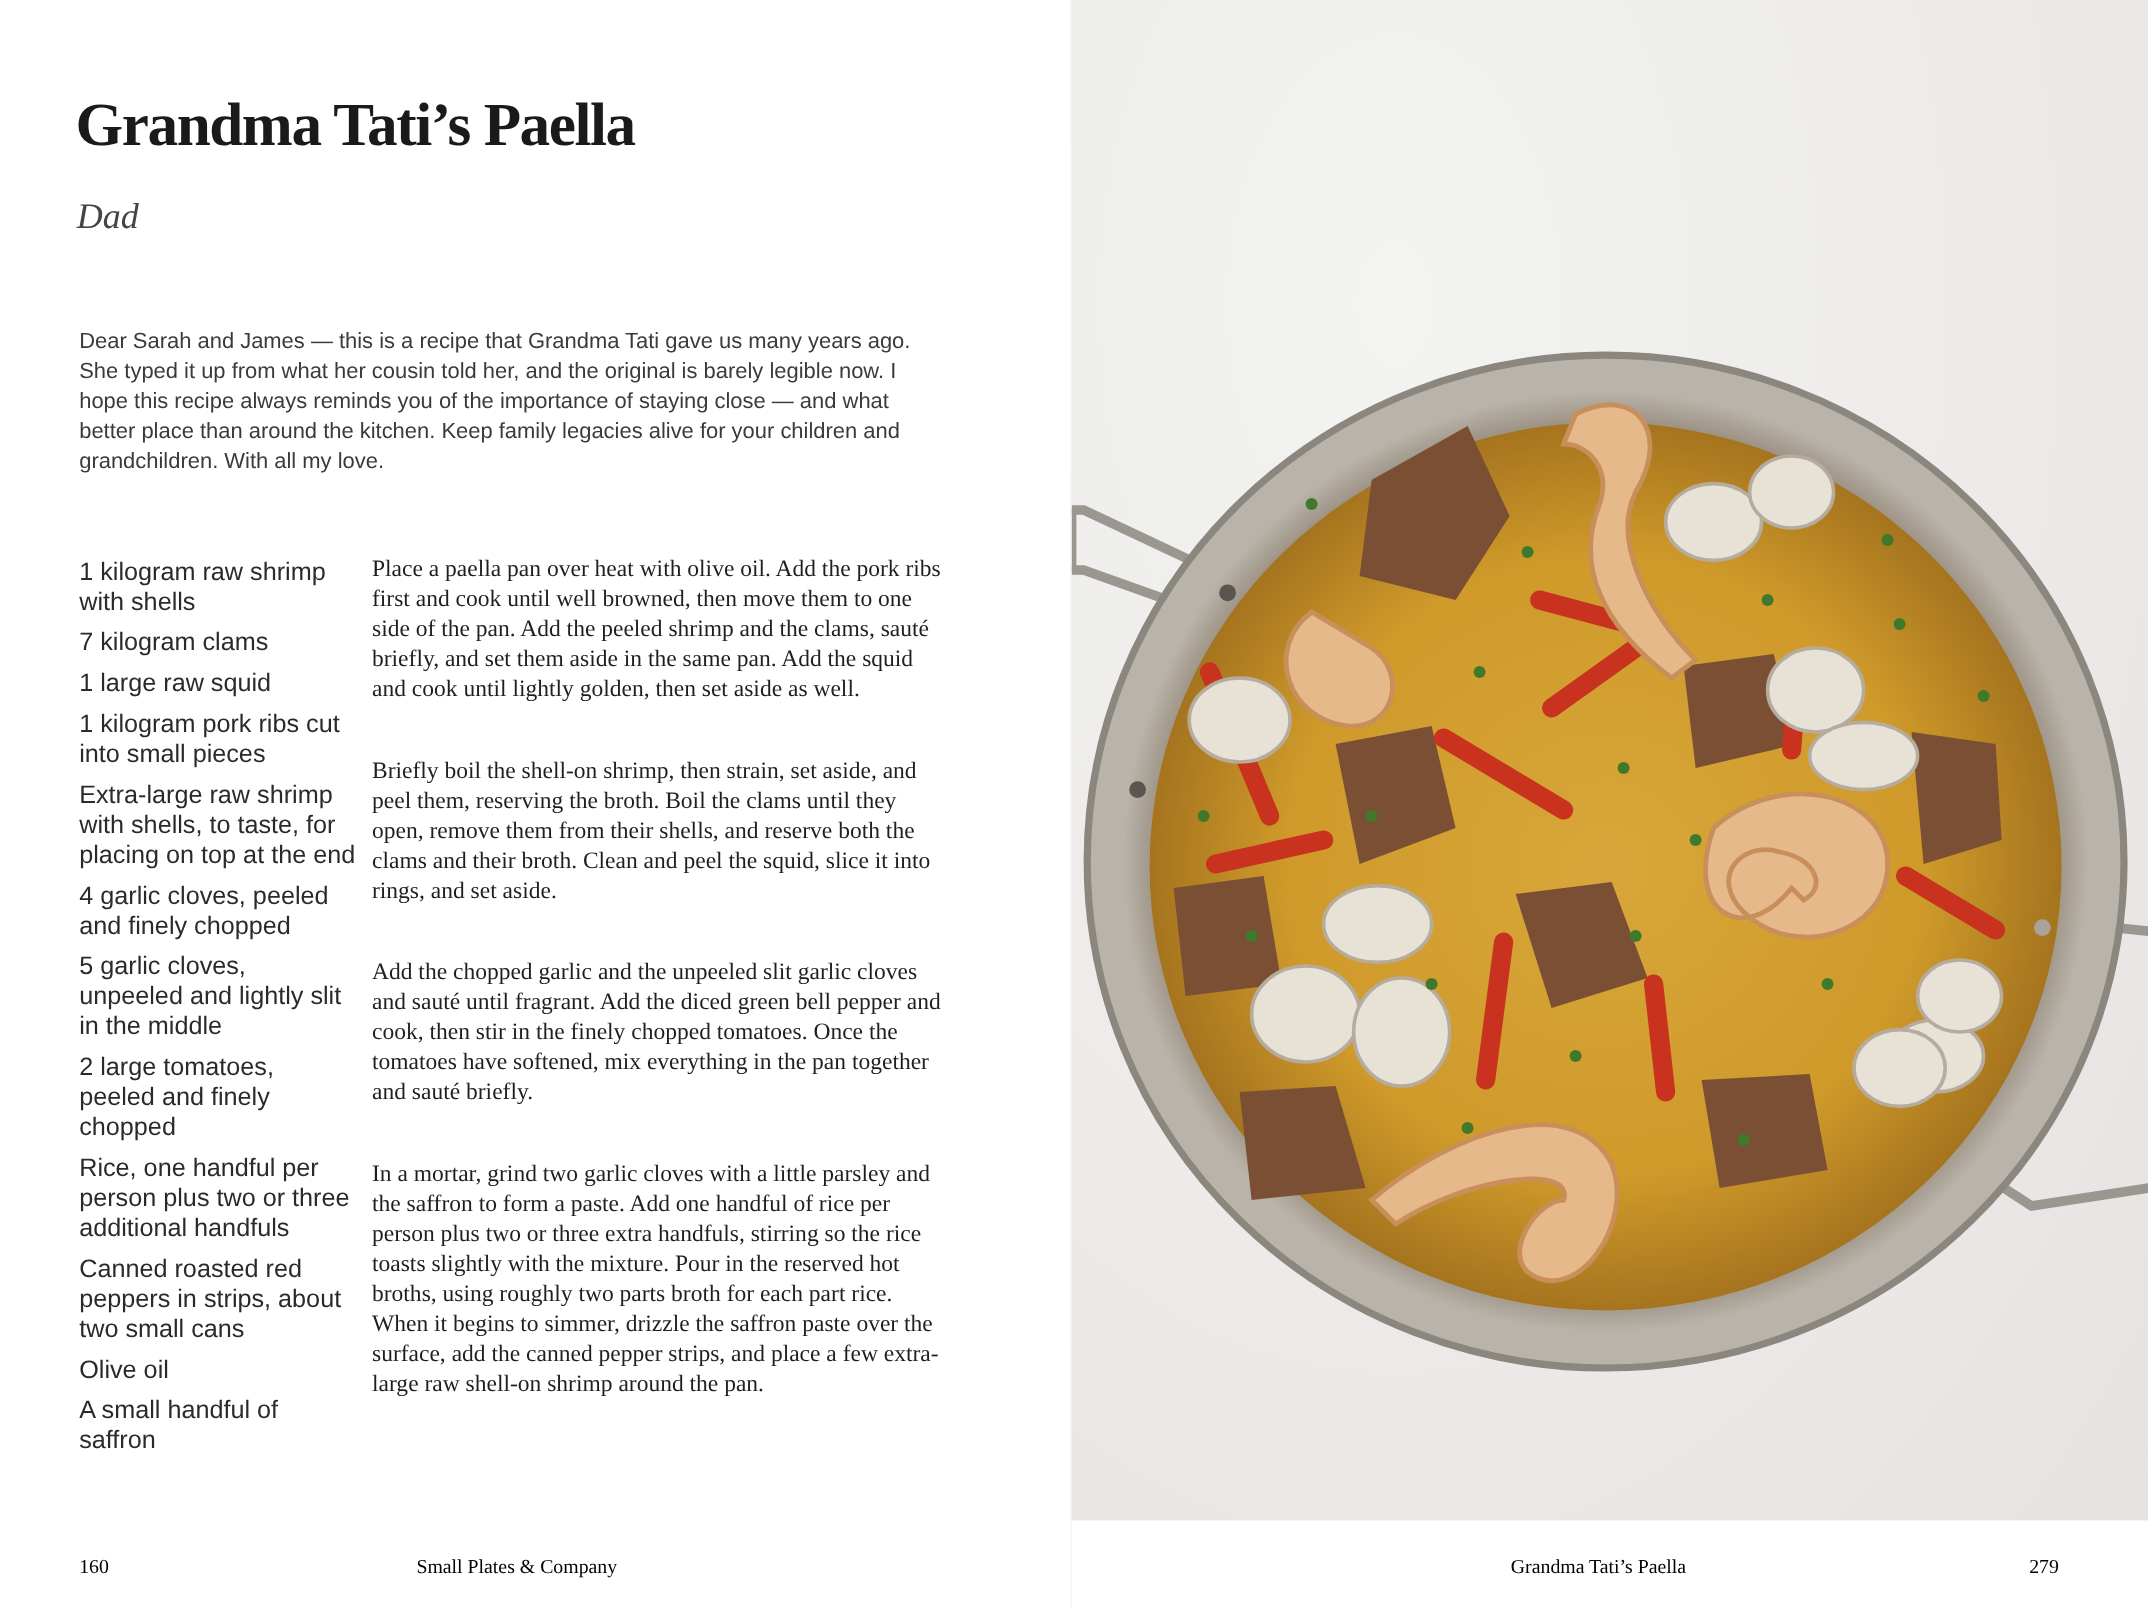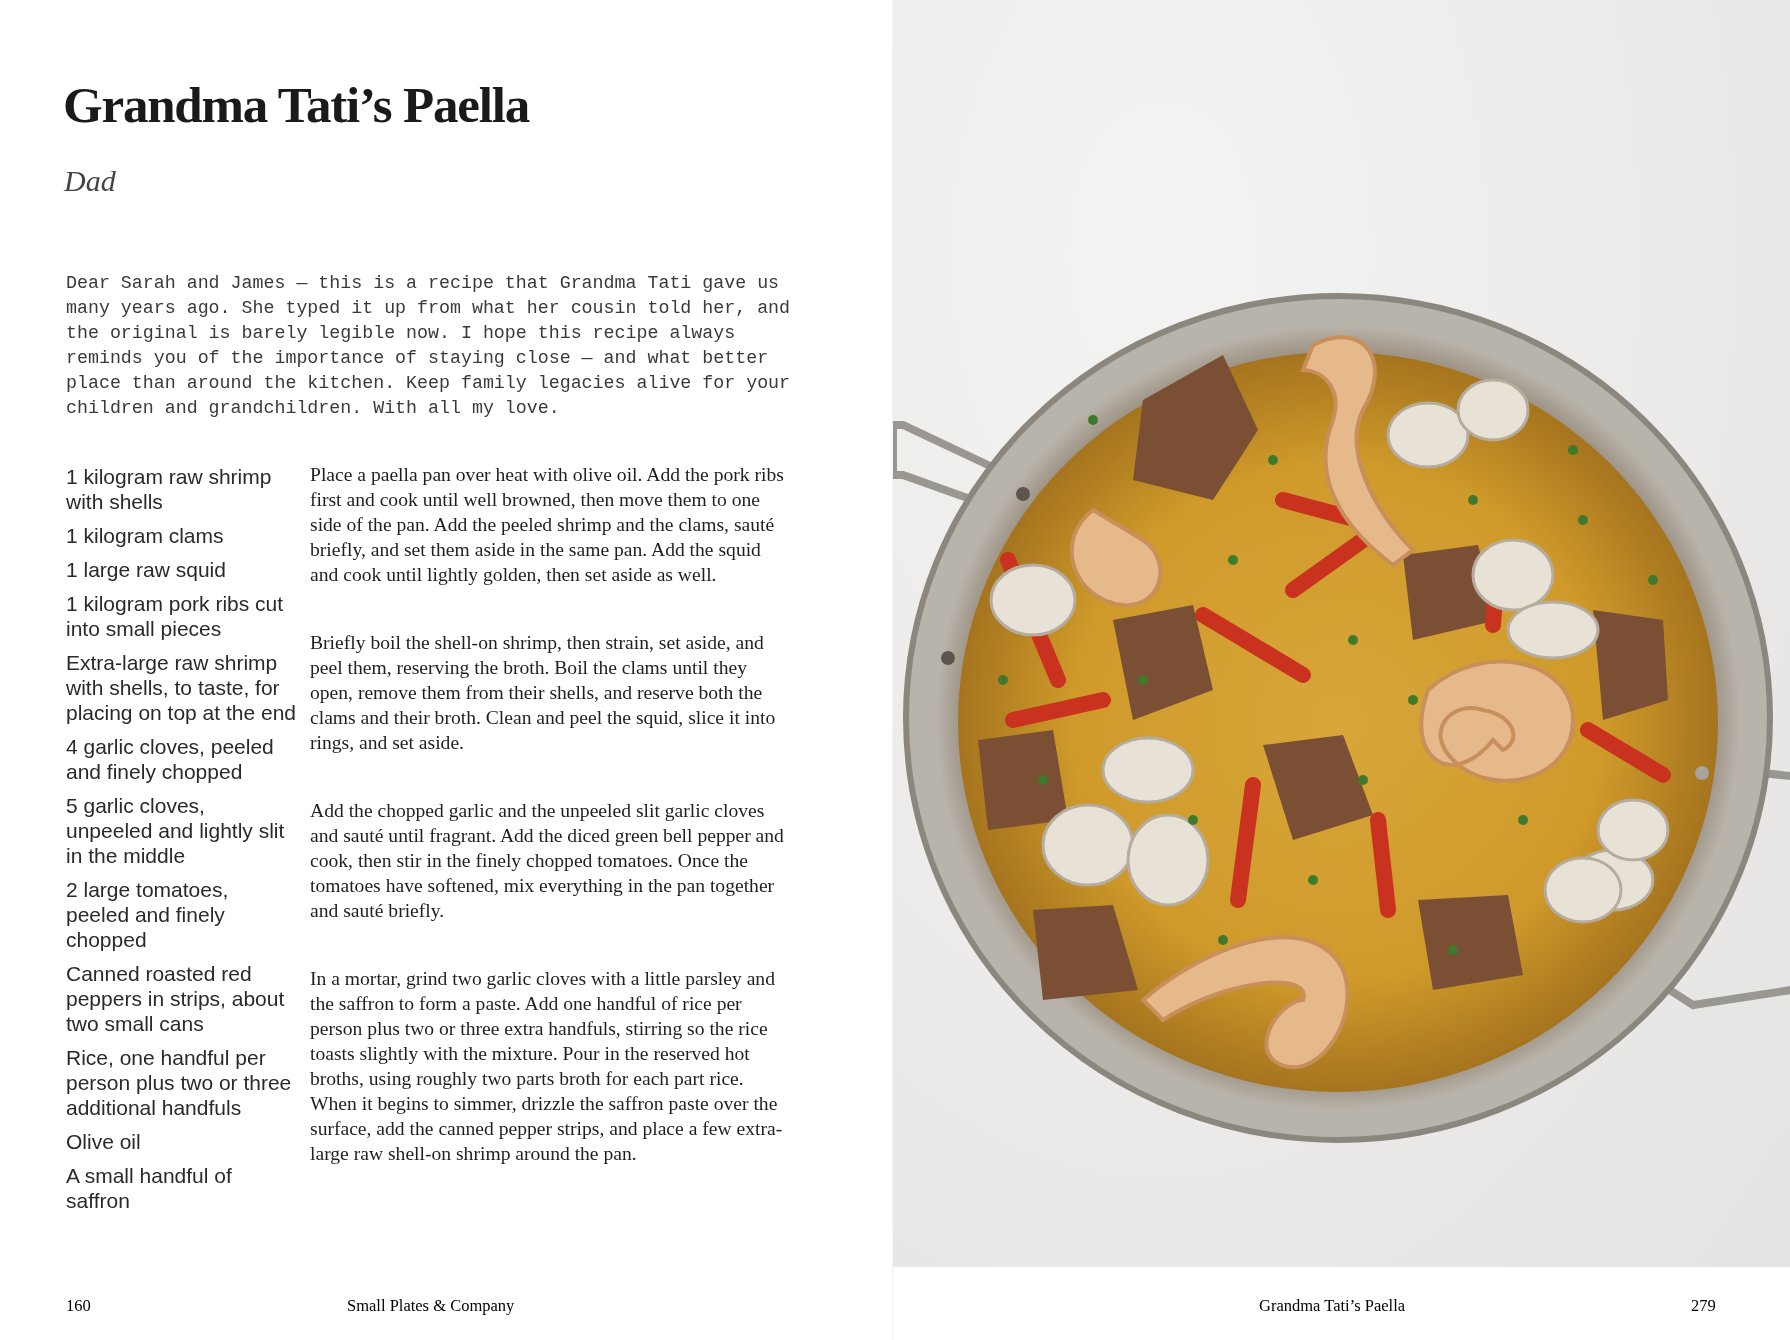--- a/index.html
+++ b/index.html
@@ -1,49 +1,49 @@
 <!DOCTYPE html>
 <html><head>
 <meta charset="utf-8">
 <style>
   html, body { margin:0; padding:0; }
   body { width:1790px; height:1340px; position:relative; background:#ffffff; overflow:hidden; color:#1e1e1e; }
   .page-left { position:absolute; left:0; top:0; width:892px; height:1340px; background:#ffffff; }
   .page-right { position:absolute; left:892px; top:0; width:898px; height:1340px; background:#ffffff; border-left:1px solid #f2f2f2; }
   .title { position:absolute; left:63px; top:76px; margin:0; font-family:"Liberation Serif", "DejaVu Serif", serif; font-weight:bold; font-size:51px; letter-spacing:-1.2px; color:#1a1a1a; white-space:nowrap; }
   .author { position:absolute; left:64px; top:164px; margin:0; font-family:"Liberation Serif", serif; font-style:italic; font-size:30px; color:#444; }
-  .intro { position:absolute; left:66px; top:271px; width:725px; margin:0; font-family:Liberation Mono, monospace; font-size:18.3px; line-height:25px; color:#3a3a3a; }
+  .intro { position:absolute; left:66px; top:271px; width:725px; margin:0; font-family:Liberation Sans, sans-serif; font-size:18.3px; line-height:25px; color:#3a3a3a; }
   .ingredients { position:absolute; left:66px; top:464px; width:230px; margin:0; padding:0; list-style:none; font-family:"Liberation Sans", sans-serif; font-size:21px; line-height:25px; color:#2a2a2a; }
   .ingredients li { margin:0 0 9px 0; }
   .steps { position:absolute; left:310px; top:462px; width:480px; font-family:"Liberation Serif", serif; font-size:19.6px; line-height:25px; color:#1f1f1f; }
   .steps p { margin:0 0 43px 0; }
   .footer-text { position:absolute; top:1296px; font-family:Liberation Serif, serif; font-size:16.5px; color:#000000; white-space:nowrap; }
   .photo { position:absolute; left:0; top:0; width:898px; height:1267px; overflow:hidden;
     background: radial-gradient(ellipse at 30% 20%, #f3f3f2 0%, #ecebea 55%, #e4e3e1 100%); }
   .photo svg { position:absolute; left:0; top:0; }
 </style>
 </head>
 <body>
 
 <div class="page-left">
   <h1 class="title">Grandma Tati’s Paella</h1>
   <div class="author">Dad</div>
   <p class="intro">Dear Sarah and James — this is a recipe that Grandma Tati gave us many years ago. She typed it up from what her cousin told her, and the original is barely legible now. I hope this recipe always reminds you of the importance of staying close — and what better place than around the kitchen. Keep family legacies alive for your children and grandchildren. With all my love.</p>
 
   <ul class="ingredients">
     <li>1 kilogram raw shrimp with shells</li>
-    <li>1 kilogram clams</li>
+    <li>7 kilogram clams</li>
     <li>1 large raw squid</li>
     <li>1 kilogram pork ribs cut into small pieces</li>
     <li>Extra-large raw shrimp with shells, to taste, for placing on top at the end</li>
     <li>4 garlic cloves, peeled and finely chopped</li>
     <li>5 garlic cloves, unpeeled and lightly slit in the middle</li>
     <li>2 large tomatoes, peeled and finely chopped</li>
+    <li>Rice, one handful per person plus two or three additional handfuls</li>
     <li>Canned roasted red peppers in strips, about two small cans</li>
-    <li>Rice, one handful per person plus two or three additional handfuls</li>
     <li>Olive oil</li>
     <li>A small handful of saffron</li>
   </ul>
 
   <div class="steps">
     <p>Place a paella pan over heat with olive oil. Add the pork ribs first and cook until well browned, then move them to one side of the pan. Add the peeled shrimp and the clams, sauté briefly, and set them aside in the same pan. Add the squid and cook until lightly golden, then set aside as well.</p>
     <p>Briefly boil the shell-on shrimp, then strain, set aside, and peel them, reserving the broth. Boil the clams until they open, remove them from their shells, and reserve both the clams and their broth. Clean and peel the squid, slice it into rings, and set aside.</p>
     <p>Add the chopped garlic and the unpeeled slit garlic cloves and sauté until fragrant. Add the diced green bell pepper and cook, then stir in the finely chopped tomatoes. Once the tomatoes have softened, mix everything in the pan together and sauté briefly.</p>
     <p>In a mortar, grind two garlic cloves with a little parsley and the saffron to form a paste. Add one handful of rice per person plus two or three extra handfuls, stirring so the rice toasts slightly with the mixture. Pour in the reserved hot broths, using roughly two parts broth for each part rice. When it begins to simmer, drizzle the saffron paste over the surface, add the canned pepper strips, and place a few extra-large raw shell-on shrimp around the pan.</p>
   </div>

